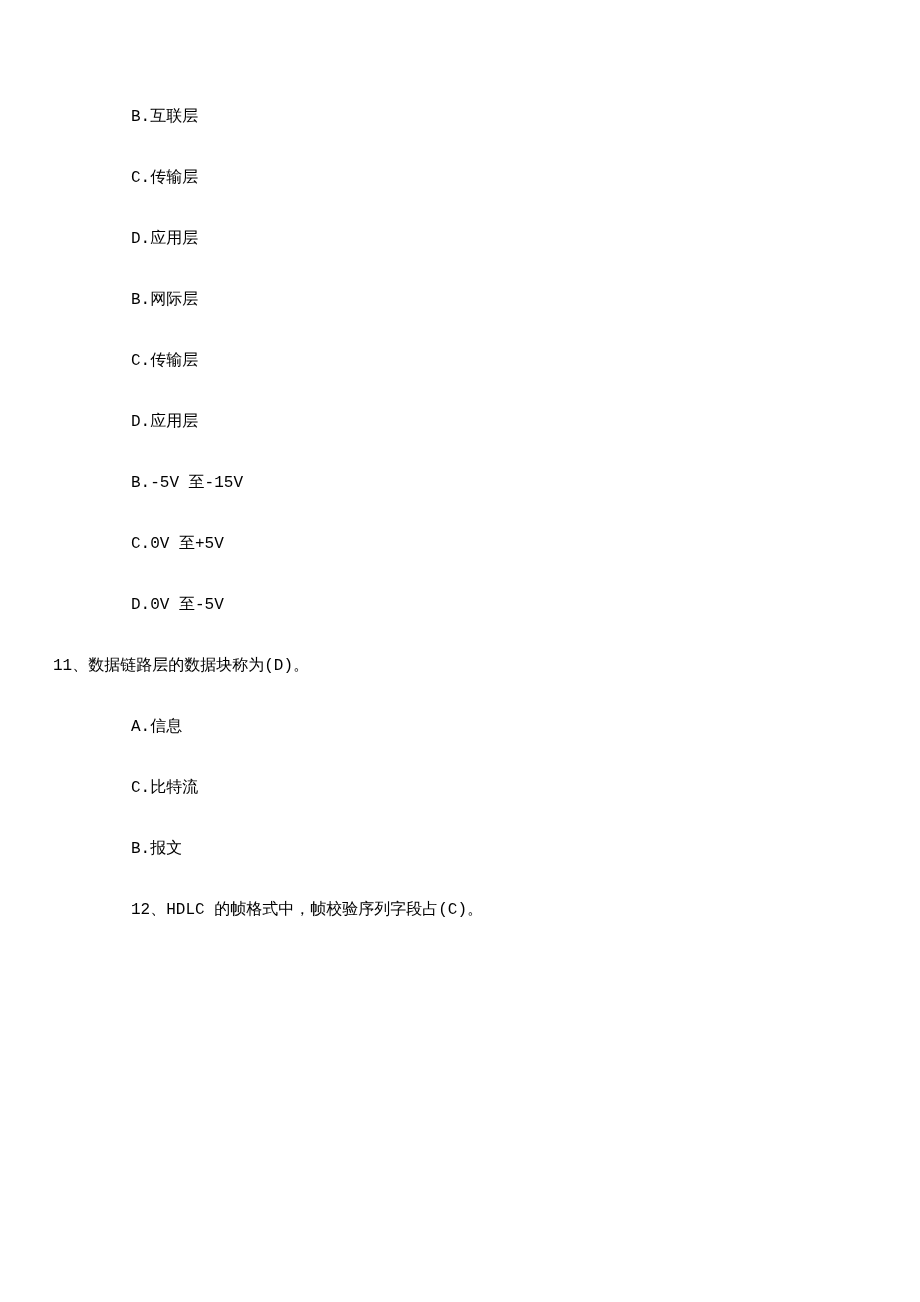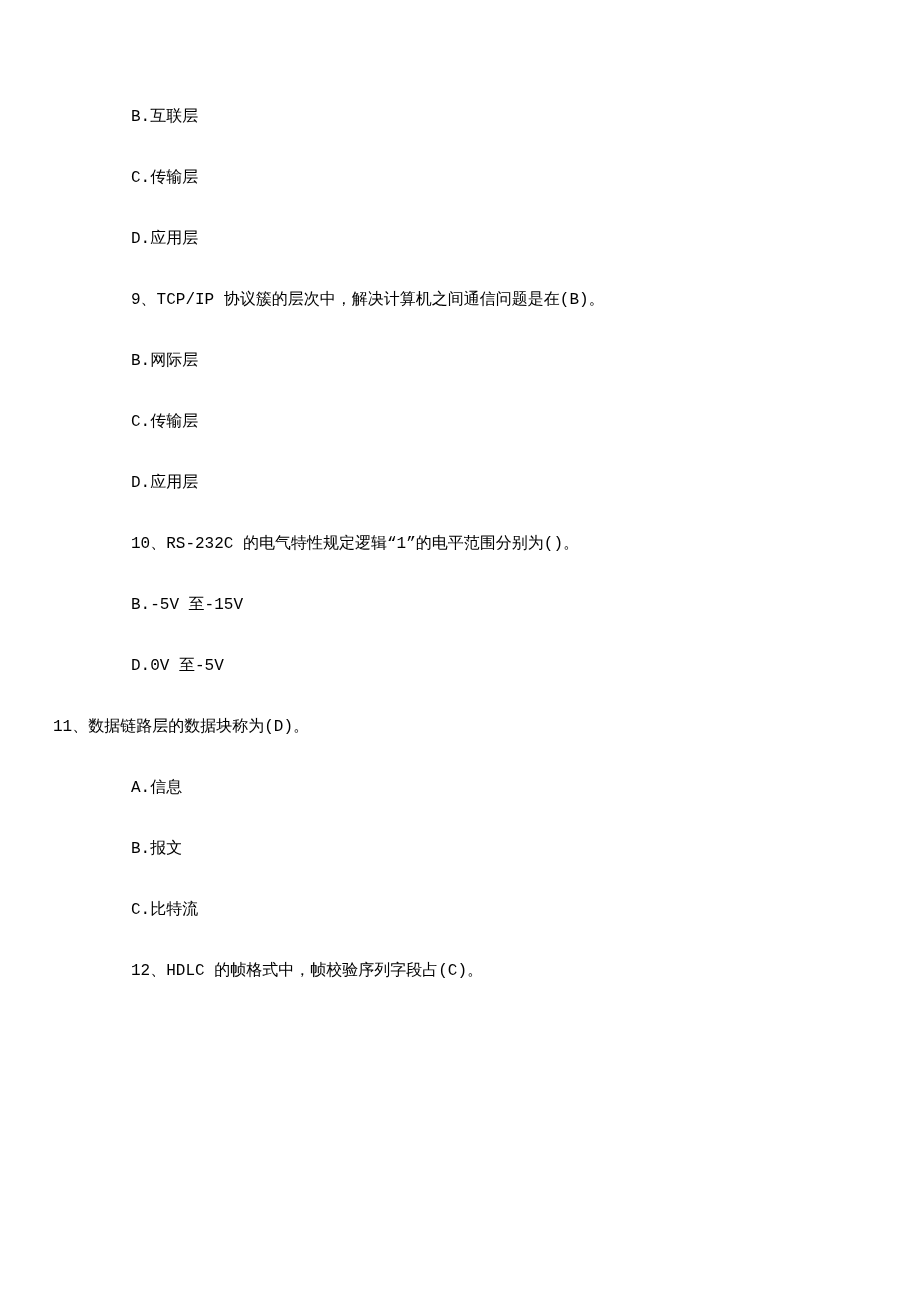--- a/index.html
+++ b/index.html
@@ -28,25 +28,24 @@
       margin-left: -78px;
     }
   </style>
 </head>
 <body>
 
 <div id="content">
     <div class="line ">B.互联层</div>
     <div class="line ">C.传输层</div>
     <div class="line ">D.应用层</div>
-    <div class="line ">9、TCP/IP 协议簇的层次中，解决计算机之间通信问题是在(B)。</div>
     <div class="line ">B.网际层</div>
     <div class="line ">C.传输层</div>
     <div class="line ">D.应用层</div>
-    <div class="line ">10、RS-232C 的电气特性规定逻辑“1”的电平范围分别为()。</div>
     <div class="line ">B.-5V 至-15V</div>
+    <div class="line ">C.0V 至+5V</div>
     <div class="line ">D.0V 至-5V</div>
     <div class="line left-line">11、数据链路层的数据块称为(D)。</div>
     <div class="line ">A.信息</div>
+    <div class="line ">C.比特流</div>
     <div class="line ">B.报文</div>
-    <div class="line ">C.比特流</div>
     <div class="line ">12、HDLC 的帧格式中，帧校验序列字段占(C)。</div>
   </div>
 
 </body></html>

